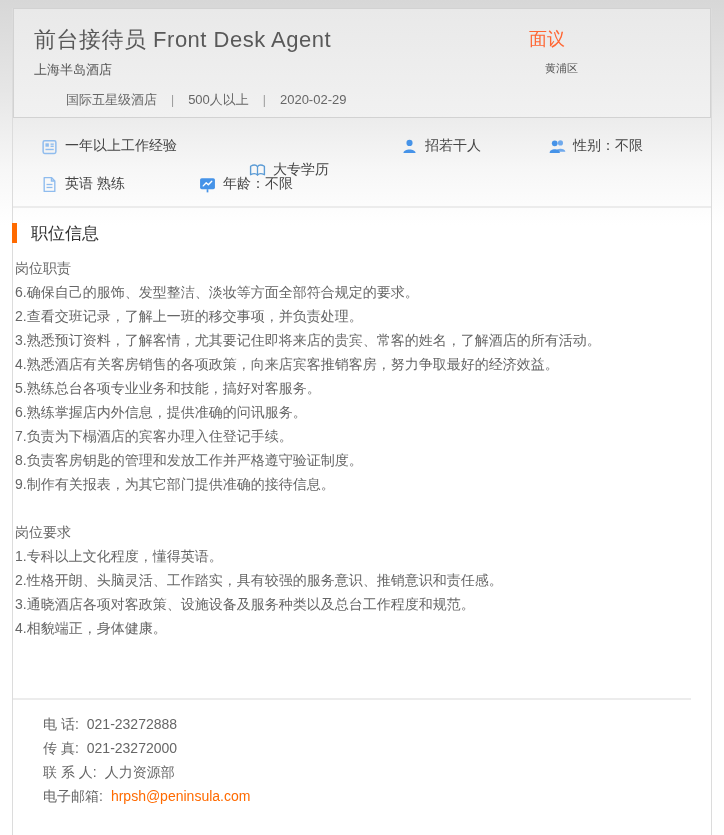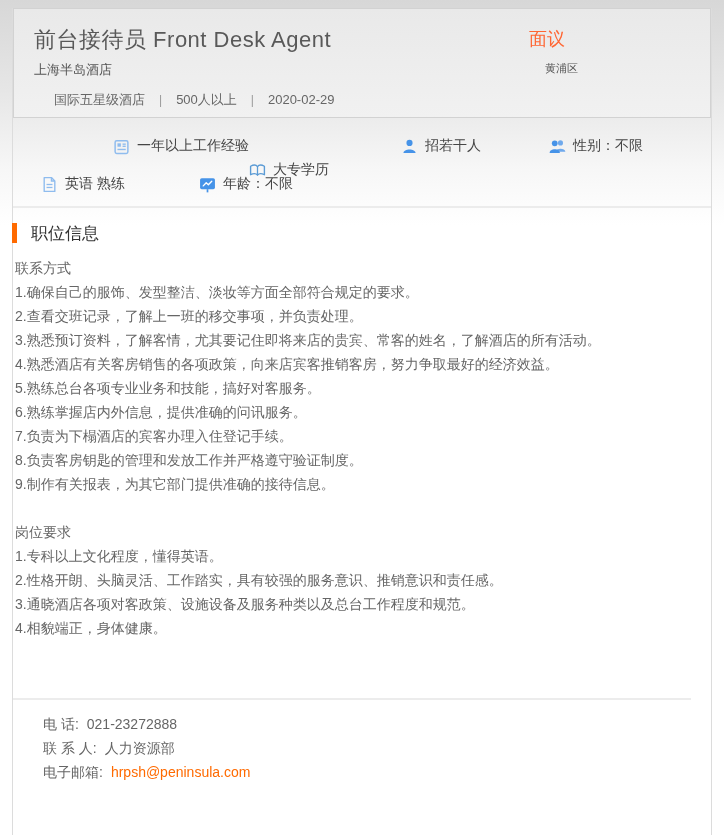--- a/index.html
+++ b/index.html
@@ -24,29 +24,29 @@
   .job-title {
     position: absolute; left: 20px; top: 16px;
     font-size: 22px; color: #595959; font-weight: normal; letter-spacing: 0.5px;
   }
   .job-salary {
     position: absolute; left: 515px; top: 18px;
     font-size: 18px; color: #ff6633;
   }
   .job-company { position: absolute; left: 20px; top: 52px; font-size: 13px; color: #555; }
   .job-district { position: absolute; left: 515px; top: 52px; font-size: 11px; color: #555; margin-left: 16px; }
-  .job-meta { position: absolute; left: 40px; top: 82px; font-size: 13px; color: #666; }
+  .job-meta { position: absolute; left: 52px; top: 82px; font-size: 13px; color: #666; }
   .job-meta .sep { color: #999; padding: 0 14px; font-size: 12px; }
   
   .tags { padding: 15px 0 9px 28px; border-bottom: 2px solid #ececec; }
   .tag-row { display: flex; align-items: center; height: 26px; }
   .tag-row + .tag-row { margin-top: 12px; }
   .tag-item { display: flex; align-items: center; font-size: 14px; color: #454545; }
   .tag-item .ticon { width: 17px; height: 17px; margin-right: 7px; flex: 0 0 17px; }
-  .w1 { width: 208px; justify-content: flex-end; } .w2 { width: 152px; margin-top: 48px; } .w3 { width: 148px; }
+  .w1 { width: 208px; } .w2 { width: 152px; margin-top: 48px; } .w3 { width: 148px; }
   .w5 { width: 158px; }
   
   .section-title {
     margin-top: 14px; height: 22px; display: flex; align-items: center;
     font-size: 17px; font-weight: normal; color: #333;
   }
   .section-title .bar {
     width: 5px; height: 20px; background: #ff6a00; margin-left: -1px; margin-right: 14px;
   }
   .job-body { margin-top: 12px; margin-left: 2px; font-size: 14px; line-height: 24px; color: #666; }
@@ -143,22 +143,22 @@
       </div>
     </div>
   </div>
 
   <div class="section-title">
     <span class="bar"></span>
     <span>职位信息</span>
   </div>
 
   <div class="job-body">
-    <div>联系方式</div>
-    <div>1.确保自己的服饰、发型整洁、淡妆等方面全部符合规定的要求。</div>
+    <div>岗位职责</div>
+    <div>6.确保自己的服饰、发型整洁、淡妆等方面全部符合规定的要求。</div>
     <div>2.查看交班记录，了解上一班的移交事项，并负责处理。</div>
     <div>3.熟悉预订资料，了解客情，尤其要记住即将来店的贵宾、常客的姓名，了解酒店的所有活动。</div>
     <div>4.熟悉酒店有关客房销售的各项政策，向来店宾客推销客房，努力争取最好的经济效益。</div>
     <div>5.熟练总台各项专业业务和技能，搞好对客服务。</div>
     <div>6.熟练掌握店内外信息，提供准确的问讯服务。</div>
     <div>7.负责为下榻酒店的宾客办理入住登记手续。</div>
     <div>8.负责客房钥匙的管理和发放工作并严格遵守验证制度。</div>
     <div>9.制作有关报表，为其它部门提供准确的接待信息。</div>
     <div class="blank"></div>
     <div>岗位要求</div>
@@ -167,17 +167,18 @@
     <div>3.通晓酒店各项对客政策、设施设备及服务种类以及总台工作程度和规范。</div>
     <div>4.相貌端正，身体健康。</div>
   </div>
 
   <div class="spacer"></div>
   <div class="divider"></div>
 
 
   <div class="contact-body">
     <div class="contact-row"><span>电 话:</span><span class="val">021-23272888</span></div>
+    <div class="contact-row"><span>传 真:</span><span class="val">021-23272000</span></div>
     <div class="contact-row"><span>联 系 人:</span><span class="val">人力资源部</span></div>
     <div class="contact-row"><span>电子邮箱:</span><a href="#" class="email-link">hrpsh@peninsula.com</a></div>
   </div>
 
 </div>
 
 </body></html>

